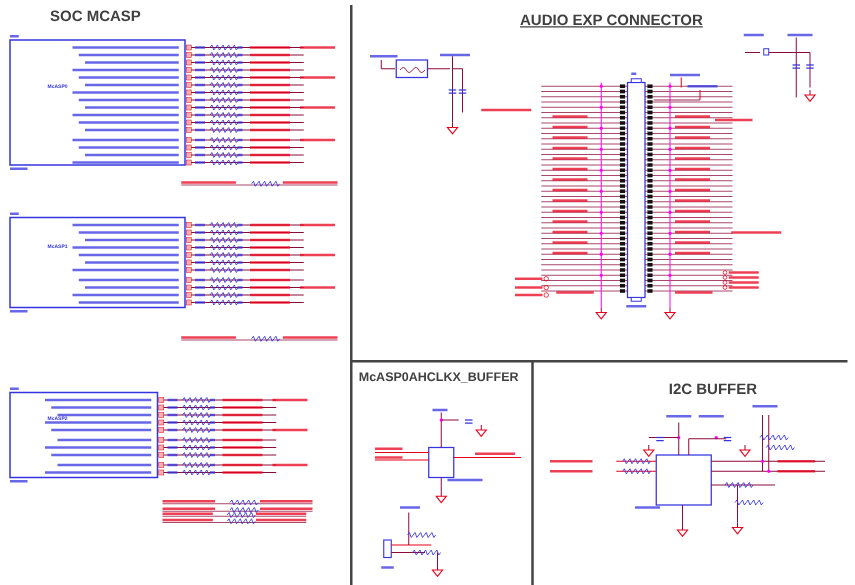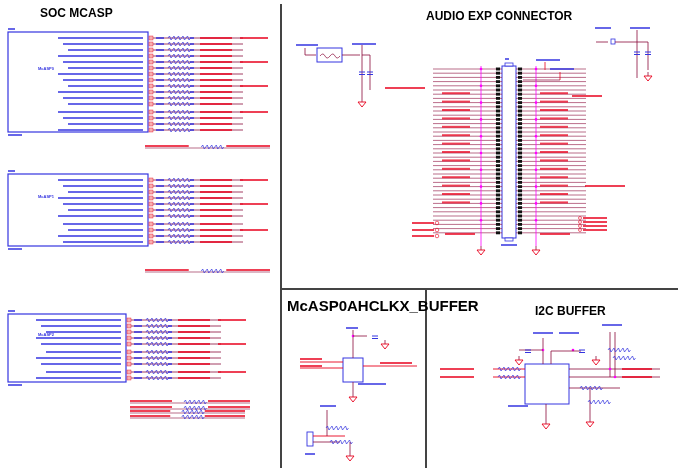--- a/index.html
+++ b/index.html
@@ -1,30 +1,30 @@
 <!DOCTYPE html>
 <html><head>
 <meta charset="utf-8">
 <style>
   html,body{margin:0;padding:0;background:#fff;}
   body{width:684px;height:468px;position:relative;overflow:hidden;font-family:"Liberation Sans",sans-serif;}
-  .title{position:absolute;font-weight:bold;color:#000000;font-size:12px;white-space:nowrap;}
+  .title{position:absolute;font-weight:bold;color:#404040;font-size:12px;white-space:nowrap;}
   .divider{position:absolute;background:#444;}
   svg{position:absolute;left:0;top:0;}
 </style>
 </head>
 <body>
 
 <div class="divider" style="left:280px;top:4px;width:2px;height:464px;"></div>
 <div class="divider" style="left:280px;top:288px;width:398px;height:2px;"></div>
 <div class="divider" style="left:425px;top:288px;width:2px;height:180px;"></div>
 
 <div class="title" style="left:40px;top:6px;">SOC MCASP</div>
-<div class="title" style="left:426px;top:9px;">AUDIO EXP CONNECTOR</div>
-<div class="title" style="left:287px;top:297px;font-size:15px;">McASP0AHCLKX_BUFFER</div>
+<div class="title" style="left:416px;top:9px;text-decoration:underline;">AUDIO EXP CONNECTOR</div>
+<div class="title" style="left:287px;top:297px;font-size:10px;">McASP0AHCLKX_BUFFER</div>
 <div class="title" style="left:508px;top:304px;padding-left:27px;">I2C BUFFER</div>
 
 <svg id="schem" width="684" height="468">
     <rect x="8" y="32" width="140" height="100" stroke="#3434e0" fill="#fff" stroke-width="1.2"></rect>
     <text x="38" y="70" fill="#3434e0" font-size="4" font-weight="bold">McASP0</text>
     <rect x="58" y="37" width="85" height="2" fill="#3434e0" opacity="0.75"></rect>
     <rect x="149" y="36" width="4" height="4" stroke="#e8001c" fill="#f8b0b0" stroke-width="0.4"></rect>
     <line x1="153" y1="38" x2="243" y2="38" stroke="#8b0a3a" stroke-width="0.8"></line>
     <rect x="156" y="37" width="8" height="2" fill="#3434e0" opacity="0.75"></rect>
     <path d="M168 38 l1.5 -2 l1.5 4 l1.5 -2 l1.5 -2 l1.5 4 l1.5 -2 l1.5 -2 l1.5 4 l1.5 -2 l1.5 -2 l1.5 4 l1.5 -2 l1.5 -2 l1.5 4 l1.5 -2" stroke="#3434e0" fill="none" stroke-width="0.7"></path>

